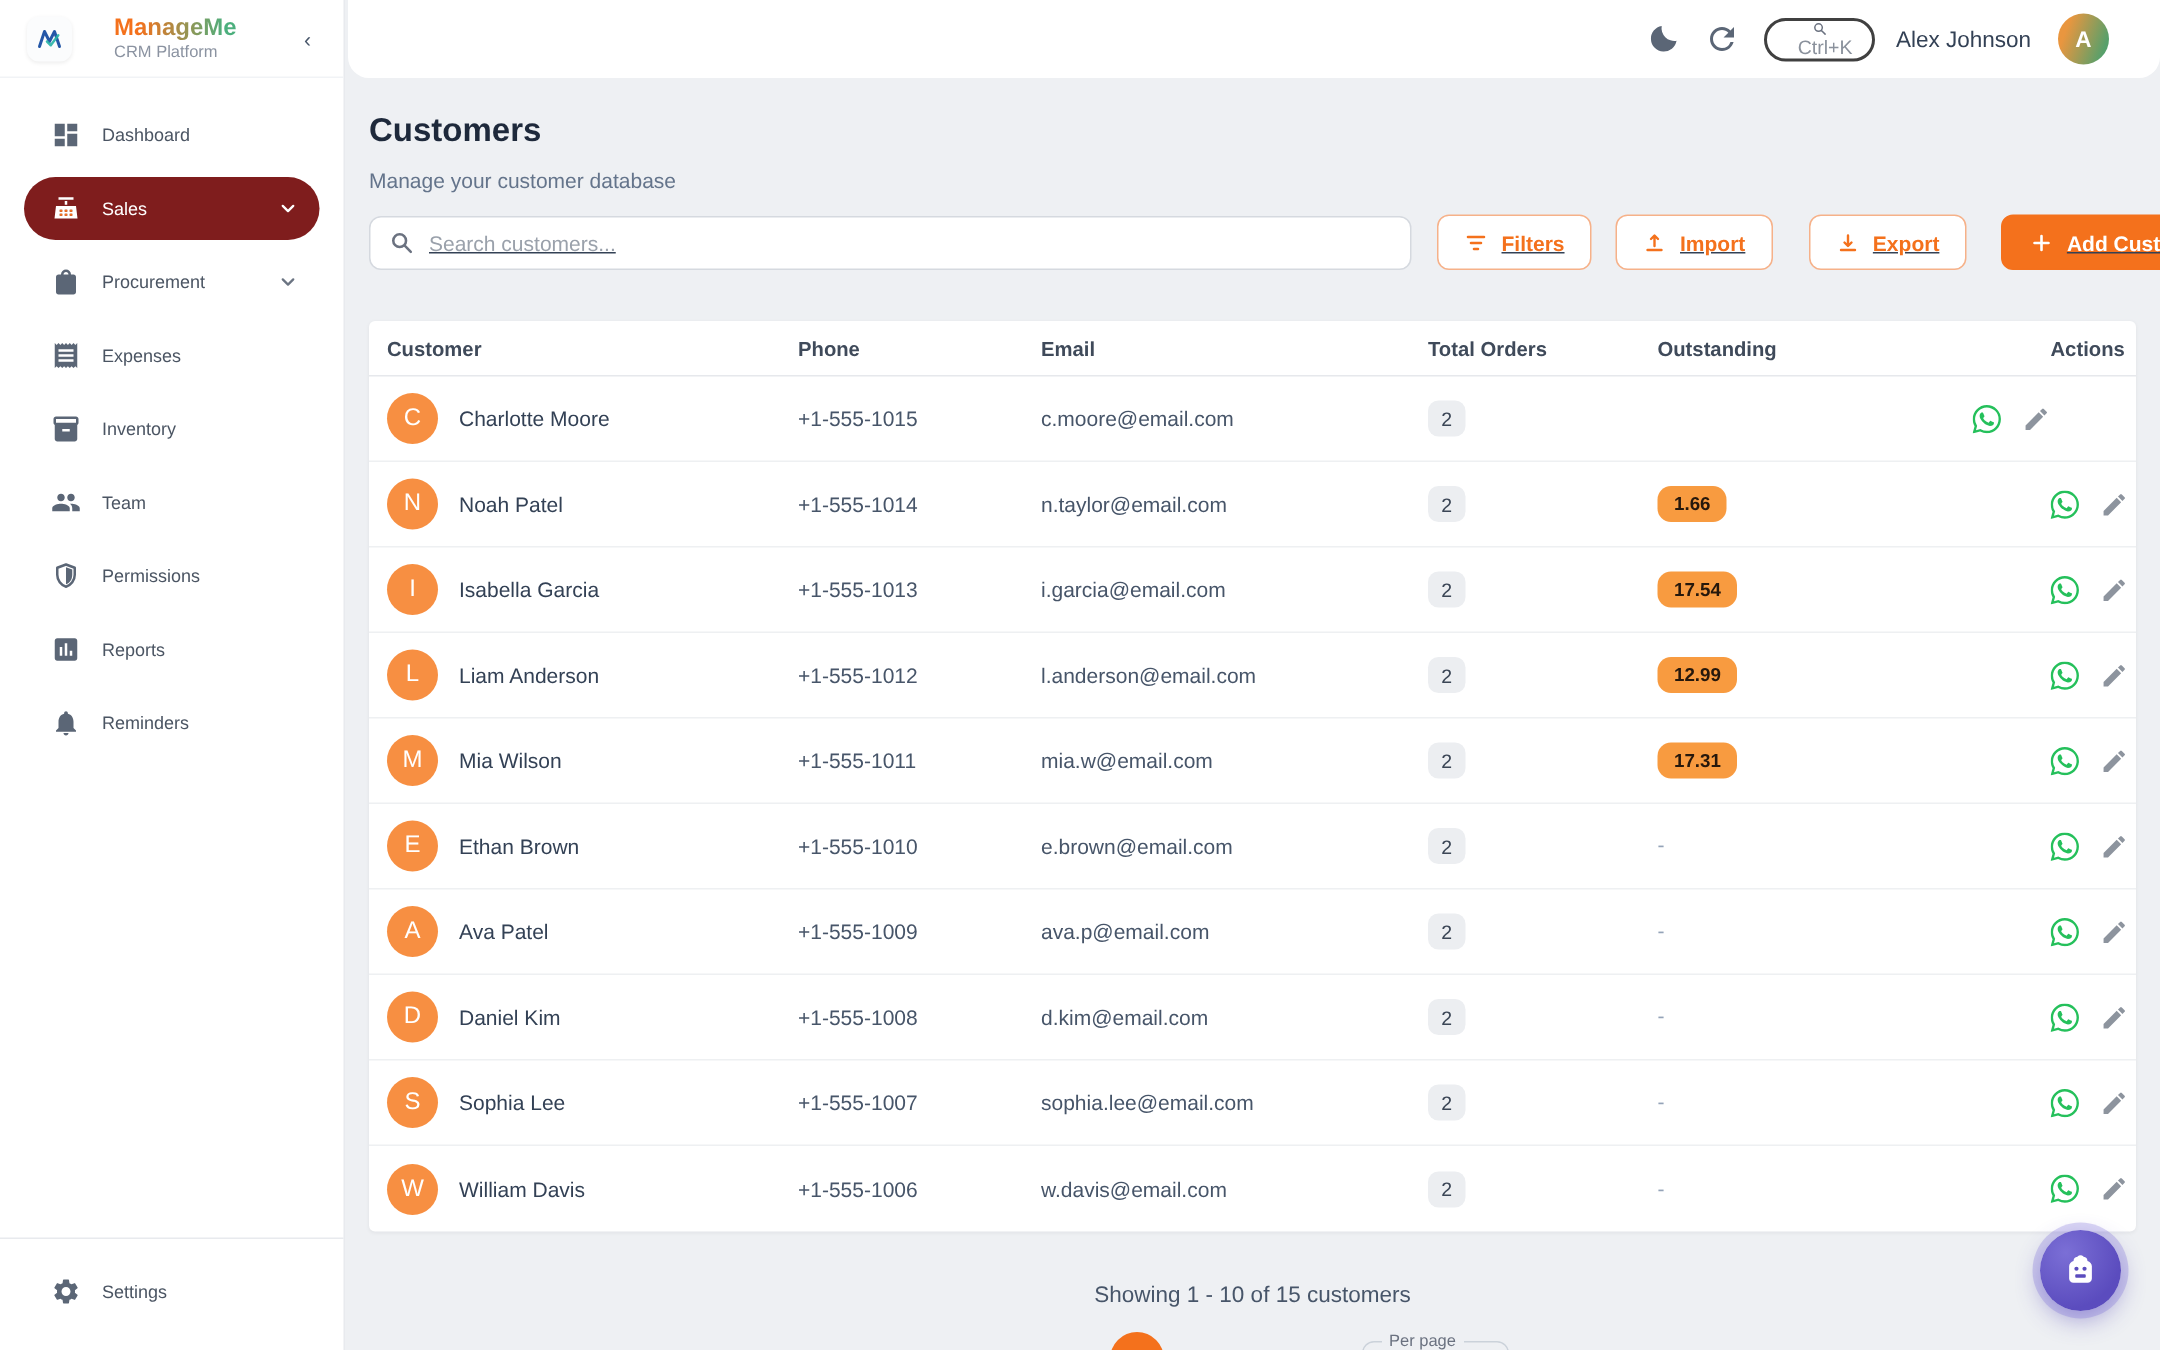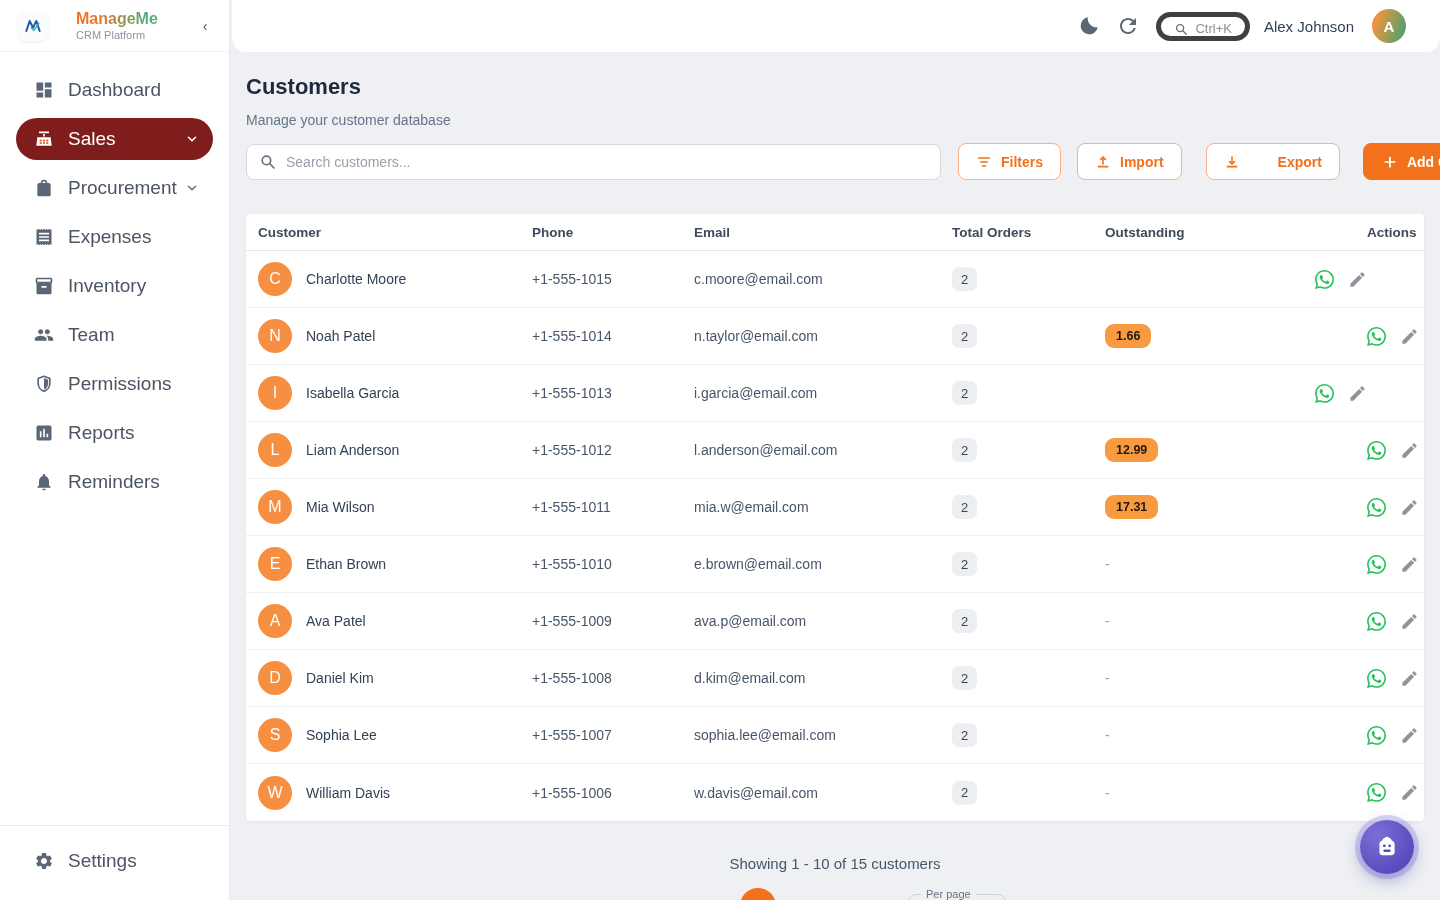--- a/index.html
+++ b/index.html
@@ -33,21 +33,21 @@
   }
   .brand-tagline { font-size:11px; color:#8b93a1; margin-top:2px; }
   .collapse-btn {
     margin-left:auto; color:#475569; font-size:14px; cursor:pointer;
     width:20px; text-align:center; user-select:none;
   }
   .nav { padding:17px 16px 0 16px; display:flex; flex-direction:column; }
   .nav-item {
     height:42px; border-radius:21px; display:flex; align-items:center;
     padding:0 14px 0 18px; margin-bottom:7px; cursor:pointer;
-    color:#4b5563; font-size:19px; font-weight:500;
+    color:#4b5563; font-size:12px; font-weight:500;
   }
   .nav-item .nav-icon { width:20px; height:20px; flex:0 0 auto; color:#5b6676; }
   .nav-item .nav-label { margin-left:14px; }
   .nav-item .chev { margin-left:auto; width:14px; height:14px; color:#6b7482; }
   .nav-item.active { background:#7f1d1d; color:#ffffff; }
   .nav-item.active .nav-icon, .nav-item.active .chev { color:#ffffff; }
   .sidebar-bottom {
     margin-top:auto; border-top:1px solid #e8eaee; padding:14px 16px 18px 16px;
   }
   .sidebar-bottom .nav-item { margin-bottom:0; }
@@ -56,37 +56,37 @@
     position:absolute; left:232px; top:0; width:1208px; height:52px;
     background:#ffffff; border-radius:0 0 14px 14px;
     display:flex; align-items:center; justify-content:flex-end;
     padding:0 34px 0 20px; z-index:4;
   }
   .topbar .icon-btn {
     width:24px; height:24px; color:#5b6676; cursor:pointer; flex:0 0 auto;
   }
   .topbar .icon-btn + .icon-btn { margin-left:15px; }
   .kbd-pill {
-    margin-left:16px; height:29px; border:5px solid #404040; border-radius:15px;
-    display:flex; align-items:flex-end; padding:0 13px; cursor:pointer; background:#fff;
+    margin-left:16px; height:29px; border:2px solid #404040; border-radius:15px;
+    display:flex; align-items:center; padding:0 13px; cursor:pointer; background:#fff;flex-direction:column;
   }
   .kbd-pill svg { width:14px; height:14px; color:#6b7280; }
   .kbd-pill span { font-size:13px; color:#8a919c; margin-left:7px; }
   .user-name { margin-left:14px; font-size:15px; color:#334155; }
   .avatar-btn {
     margin-left:18px; width:34px; height:34px; border-radius:50%;
     background:linear-gradient(110deg,#e9963f 20%,#57a06b 85%);
     color:#fff; font-size:15px; font-weight:bold;
     display:flex; align-items:center; justify-content:center; cursor:pointer;
   }
   
   .main { position:absolute; left:230px; top:52px; width:1210px; padding:22px 16px 0 16px; }
   .page-title { font-size:22px; font-weight:bold; color:#1e293b; }
   .page-subtitle { font-size:14px; color:#64748b; margin-top:12px; }
-  .controls { display:flex; align-items:center; margin-top:15px; }
+  .controls { display:flex; align-items:center; margin-top:15px;text-decoration:underline; }
   .search-box {
     flex:0 0 695px; height:36px; background:#fff; border:1px solid #d5d9df;
     border-radius:8px; display:flex; align-items:center; padding:0 12px;
   }
   .search-box svg { width:17px; height:17px; color:#6b7280; flex:0 0 auto; }
   .search-box input {
     border:none; outline:none; background:transparent; margin-left:10px;
     font-size:14px; color:#334155; width:100%;
     font-family:"Liberation Sans", sans-serif;
   }
@@ -97,21 +97,21 @@
   }
   .btn svg { width:16px; height:16px; }
   .btn span { margin-left:9px; }
   .btn.outline {
     background:#fff; border:1px solid #f6b causa;
     border:1px solid #f6b189; color:#f4711c; padding:0 17px;text-align:center;
   }
   .btn.solid { background:#f4711c; border:1px solid #f4711c; color:#fff; padding:0 18px; }
   .btn-filters { margin-left:17px; }
   .btn-import { margin-left:16px; }
-  .btn-export { margin-left:24px;gap:29px; }
+  .btn-export { margin-left:24px; }
   .btn-add    { margin-left:23px; }
   
   .card {
     margin-top:34px; background:#fff; border-radius:4px; width:1178px;
     box-shadow:0 1px 3px rgba(16,24,40,.06); overflow:hidden;
   }
   .trow {
     display:grid; grid-template-columns:274px 162px 258px 153px 262px 1fr;
     align-items:center; padding:0 12px;
   }
@@ -373,20 +373,24 @@
   <div class="trow">
     <div class="cust-cell">
       <div class="row-avatar">I</div>
       <span class="cust-name">Isabella Garcia</span>
     </div>
     <div class="cell-text">+1-555-1013</div>
     <div class="cell-text">i.garcia@email.com</div>
     <div>
       <span class="orders-badge">2</span>
     </div>
+    <div class="out-cell">
+      <span class="out-badge">17.54</span>
+      
+    </div>
     <div class="actions-cell">
       <svg class="act-wa" viewBox="0 0 24 24" fill="currentColor">
               <path d="M17.472 14.382c-.297-.149-1.758-.867-2.03-.967-.273-.099-.471-.148-.67.15-.197.297-.767.966-.94 1.164-.173.199-.347.223-.644.075-.297-.15-1.255-.463-2.39-1.475-.883-.788-1.48-1.761-1.653-2.059-.173-.297-.018-.458.13-.606.134-.133.298-.347.446-.52.149-.174.198-.298.298-.497.099-.198.05-.371-.025-.52-.075-.149-.669-1.612-.916-2.207-.242-.579-.487-.5-.669-.51-.173-.008-.371-.01-.57-.01-.198 0-.52.074-.792.372-.272.297-1.04 1.016-1.04 2.479 0 1.462 1.065 2.875 1.213 3.074.149.198 2.096 3.2 5.077 4.487.709.306 1.262.489 1.694.625.712.227 1.36.195 1.871.118.571-.085 1.758-.719 2.006-1.413.248-.694.248-1.289.173-1.413-.074-.124-.272-.198-.57-.347m-5.421 7.403h-.004a9.87 9.87 0 0 1-5.031-1.378l-.361-.214-3.741.982.998-3.648-.235-.374a9.86 9.86 0 0 1-1.51-5.26c.001-5.45 4.436-9.884 9.888-9.884 2.64 0 5.122 1.03 6.988 2.898a9.825 9.825 0 0 1 2.893 6.994c-.003 5.45-4.437 9.884-9.885 9.884m8.413-18.297A11.815 11.815 0 0 0 12.05 0C5.495 0 .16 5.335.157 11.892c0 2.096.547 4.142 1.588 5.945L.057 24l6.305-1.654a11.882 11.882 0 0 0 5.683 1.448h.005c6.554 0 11.89-5.335 11.893-11.893a11.821 11.821 0 0 0-3.48-8.413z"></path>
             </svg>
       <svg class="act-edit" viewBox="0 0 24 24" fill="currentColor">
               <path d="M3 17.25V21h3.75L17.81 9.94l-3.75-3.75L3 17.25zM20.71 7.04a.996.996 0 0 0 0-1.41l-2.34-2.34a.996.996 0 0 0-1.41 0l-1.83 1.83 3.75 3.75 1.83-1.83z"></path>
             </svg>
 
     </div>
   </div>

